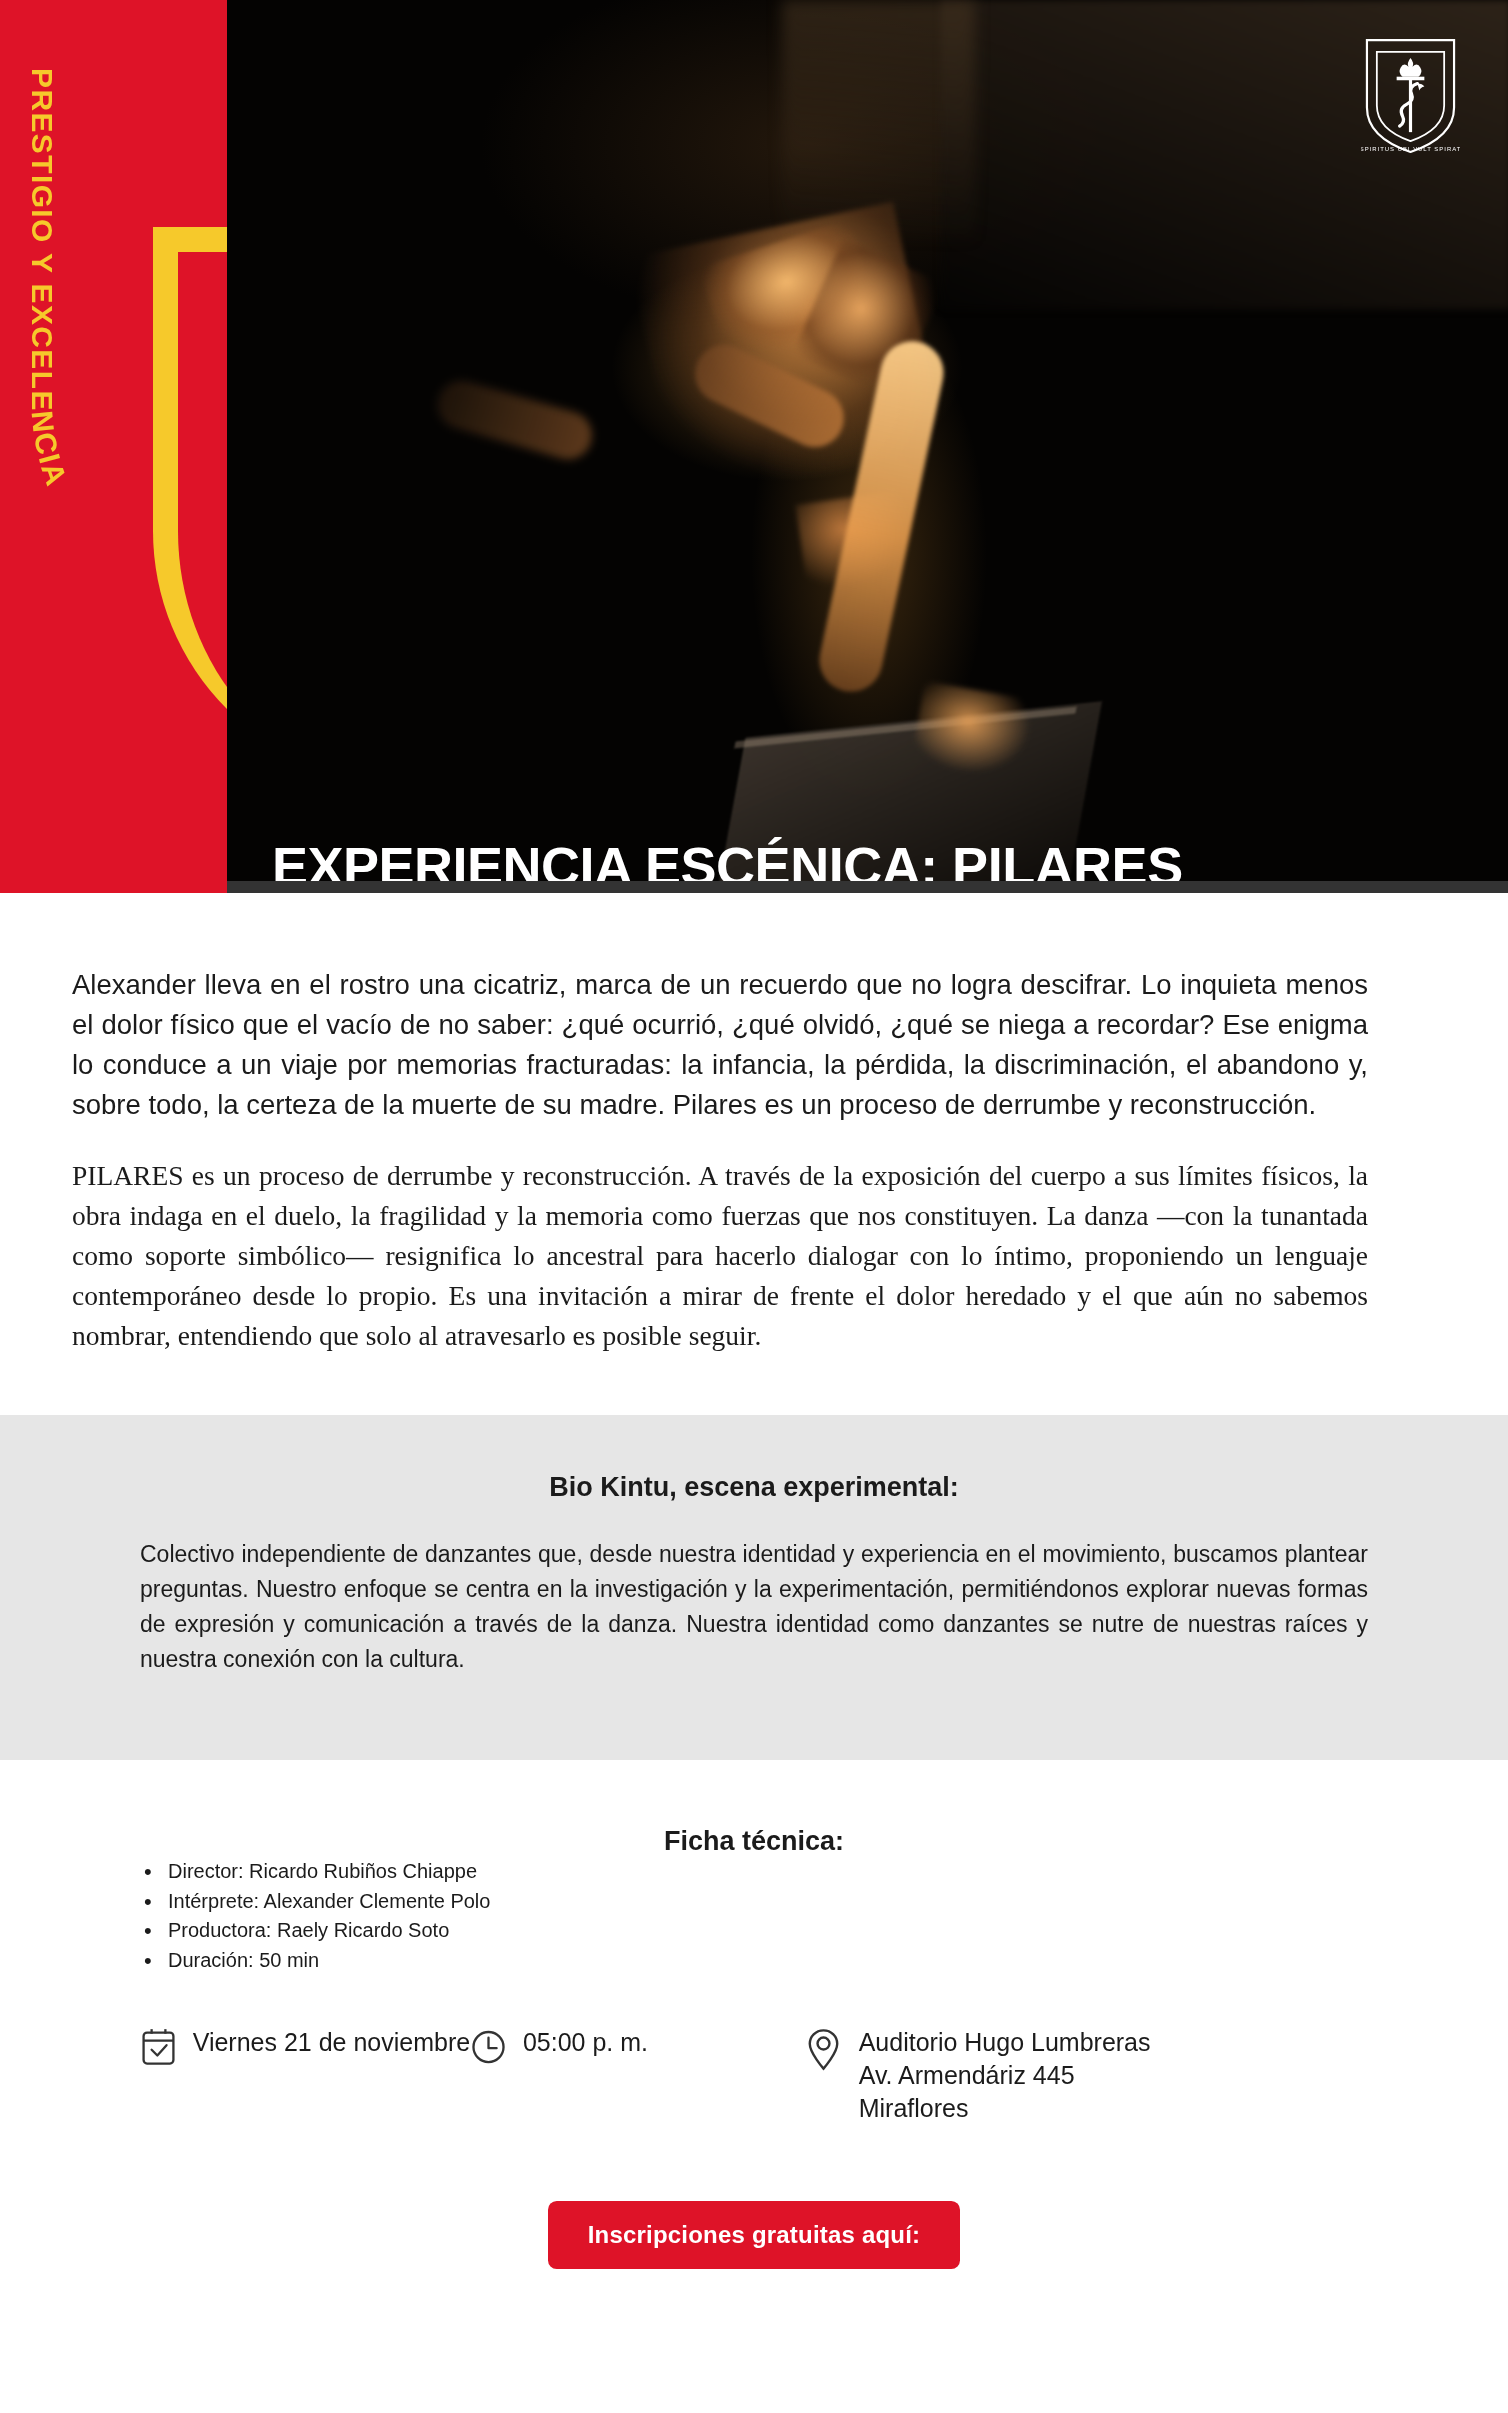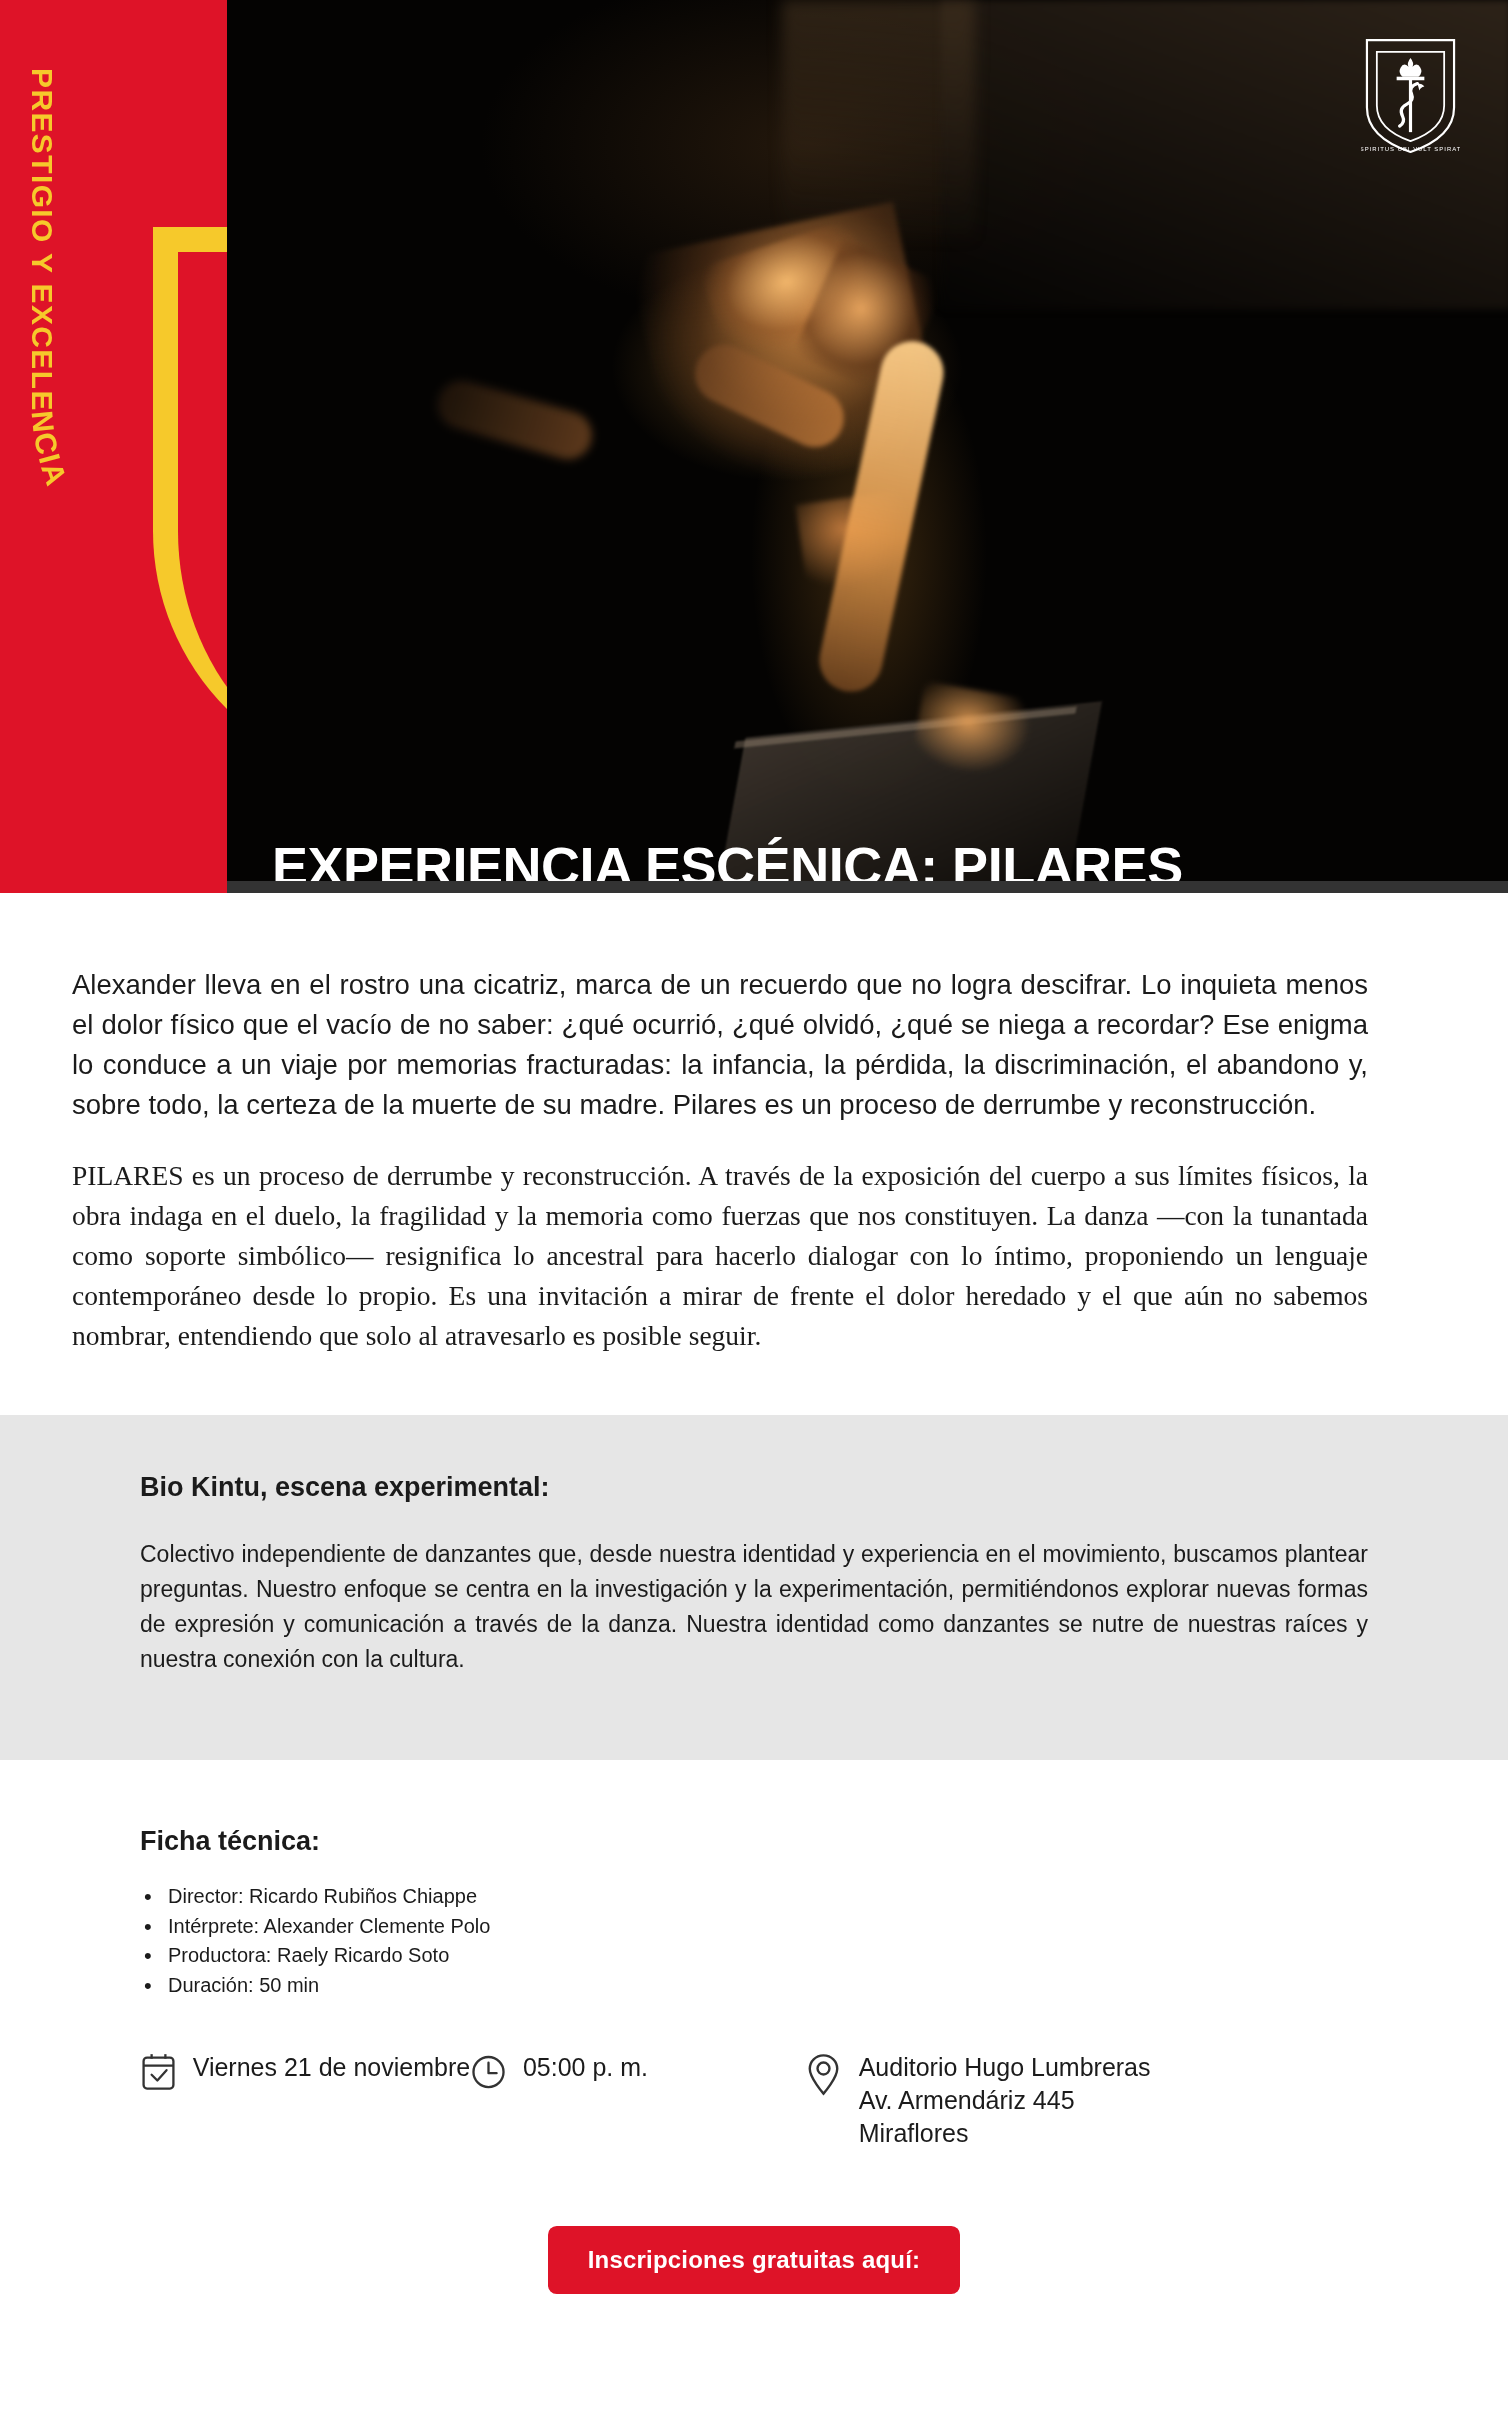--- a/index.html
+++ b/index.html
@@ -202,36 +202,37 @@
   .bio-band {
     margin-top:59px;
     background:#E6E6E6;
     padding:57px 140px 83px 140px;
   }
   .bio-title {
     font-size:27px;
     font-weight:bold;
     margin-bottom:34px;
     color:#1b1b1b;
+    text-align:center;
   }
   .bio-body {
     font-size:23px;
     line-height:1.52;
     text-align:justify;
     color:#1b1b1b;
   }
 
   
   .ficha {
     padding:66px 140px 0 140px;
     background:#fff;
   }
   .ficha-title {
     font-size:27px; font-weight:bold; color:#1b1b1b;
-    margin-bottom:25px;
+    text-align:center;
   }
   .ficha-list { list-style:none; }
   .ficha-list li {
     font-size:20px;
     line-height:1.48;
     color:#1b1b1b;
     padding-left:28px;
     position:relative;
   }
   .ficha-list li::before {

